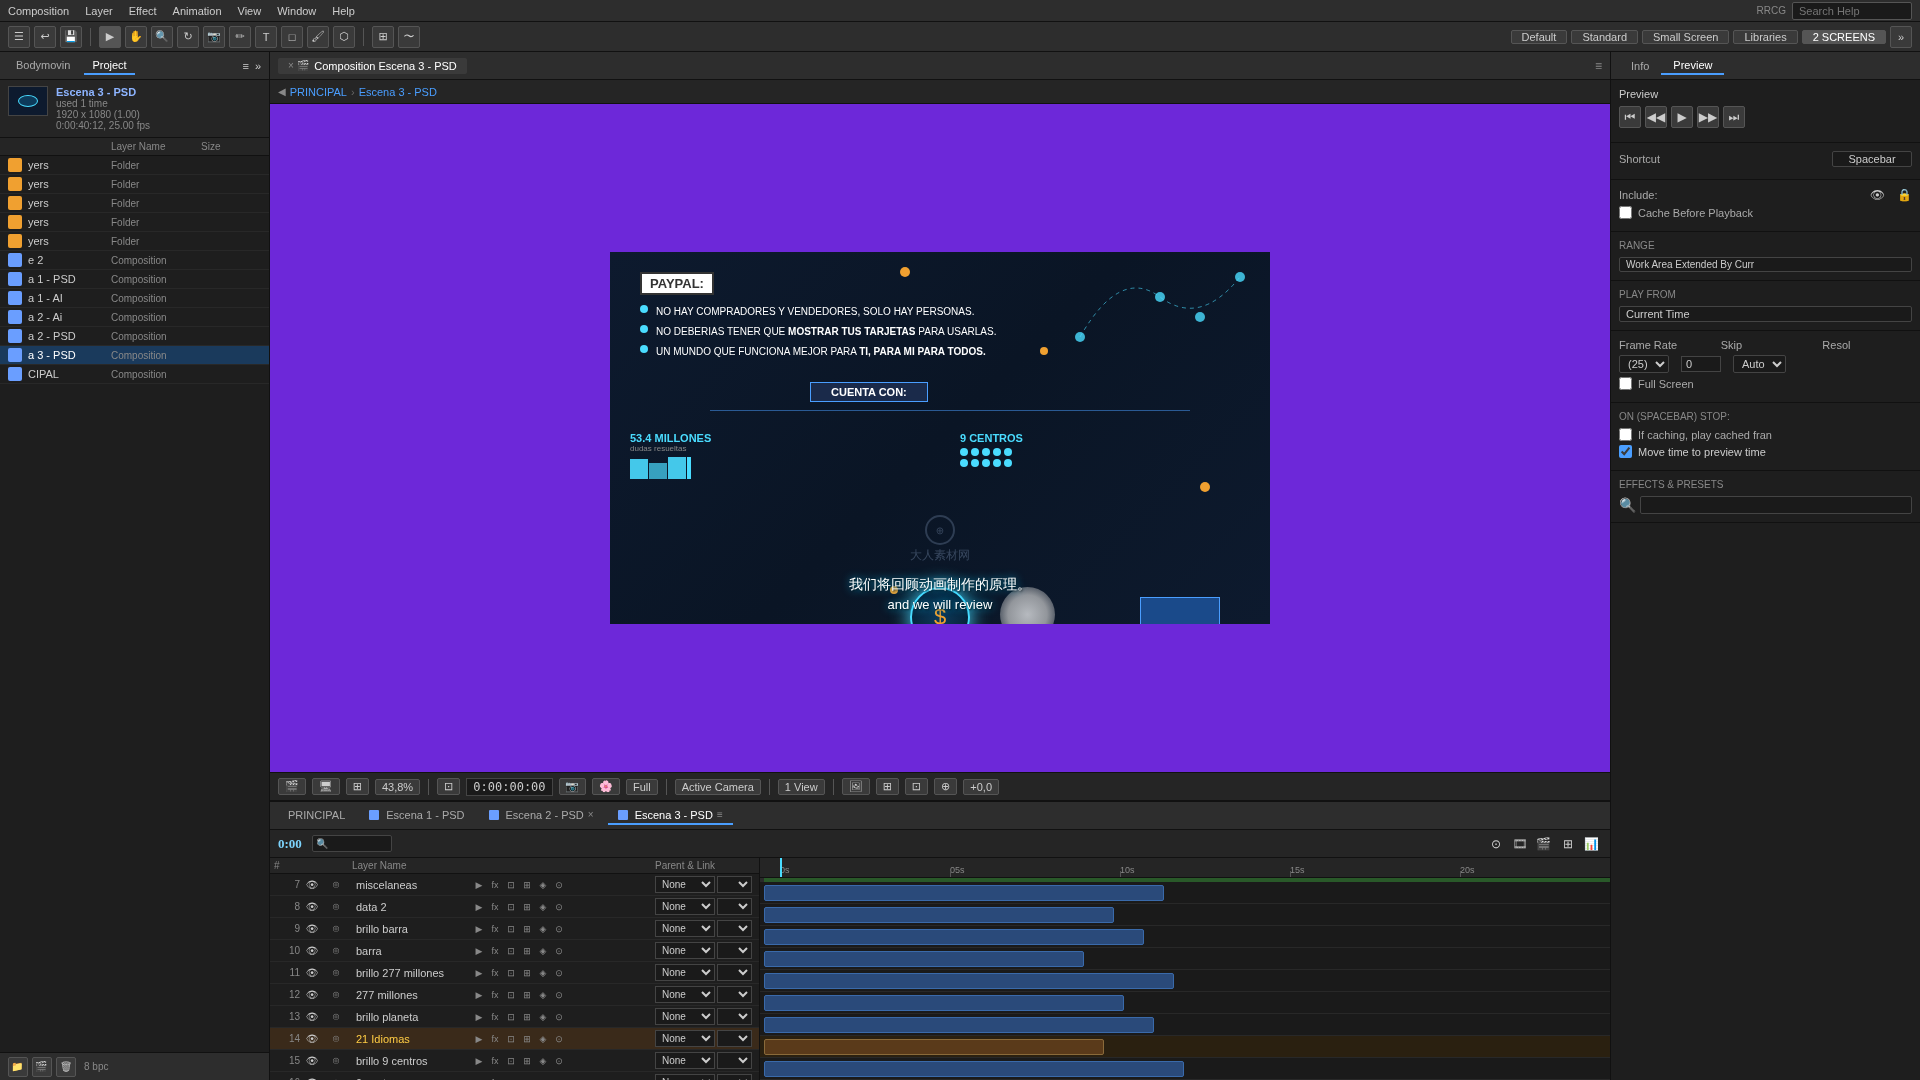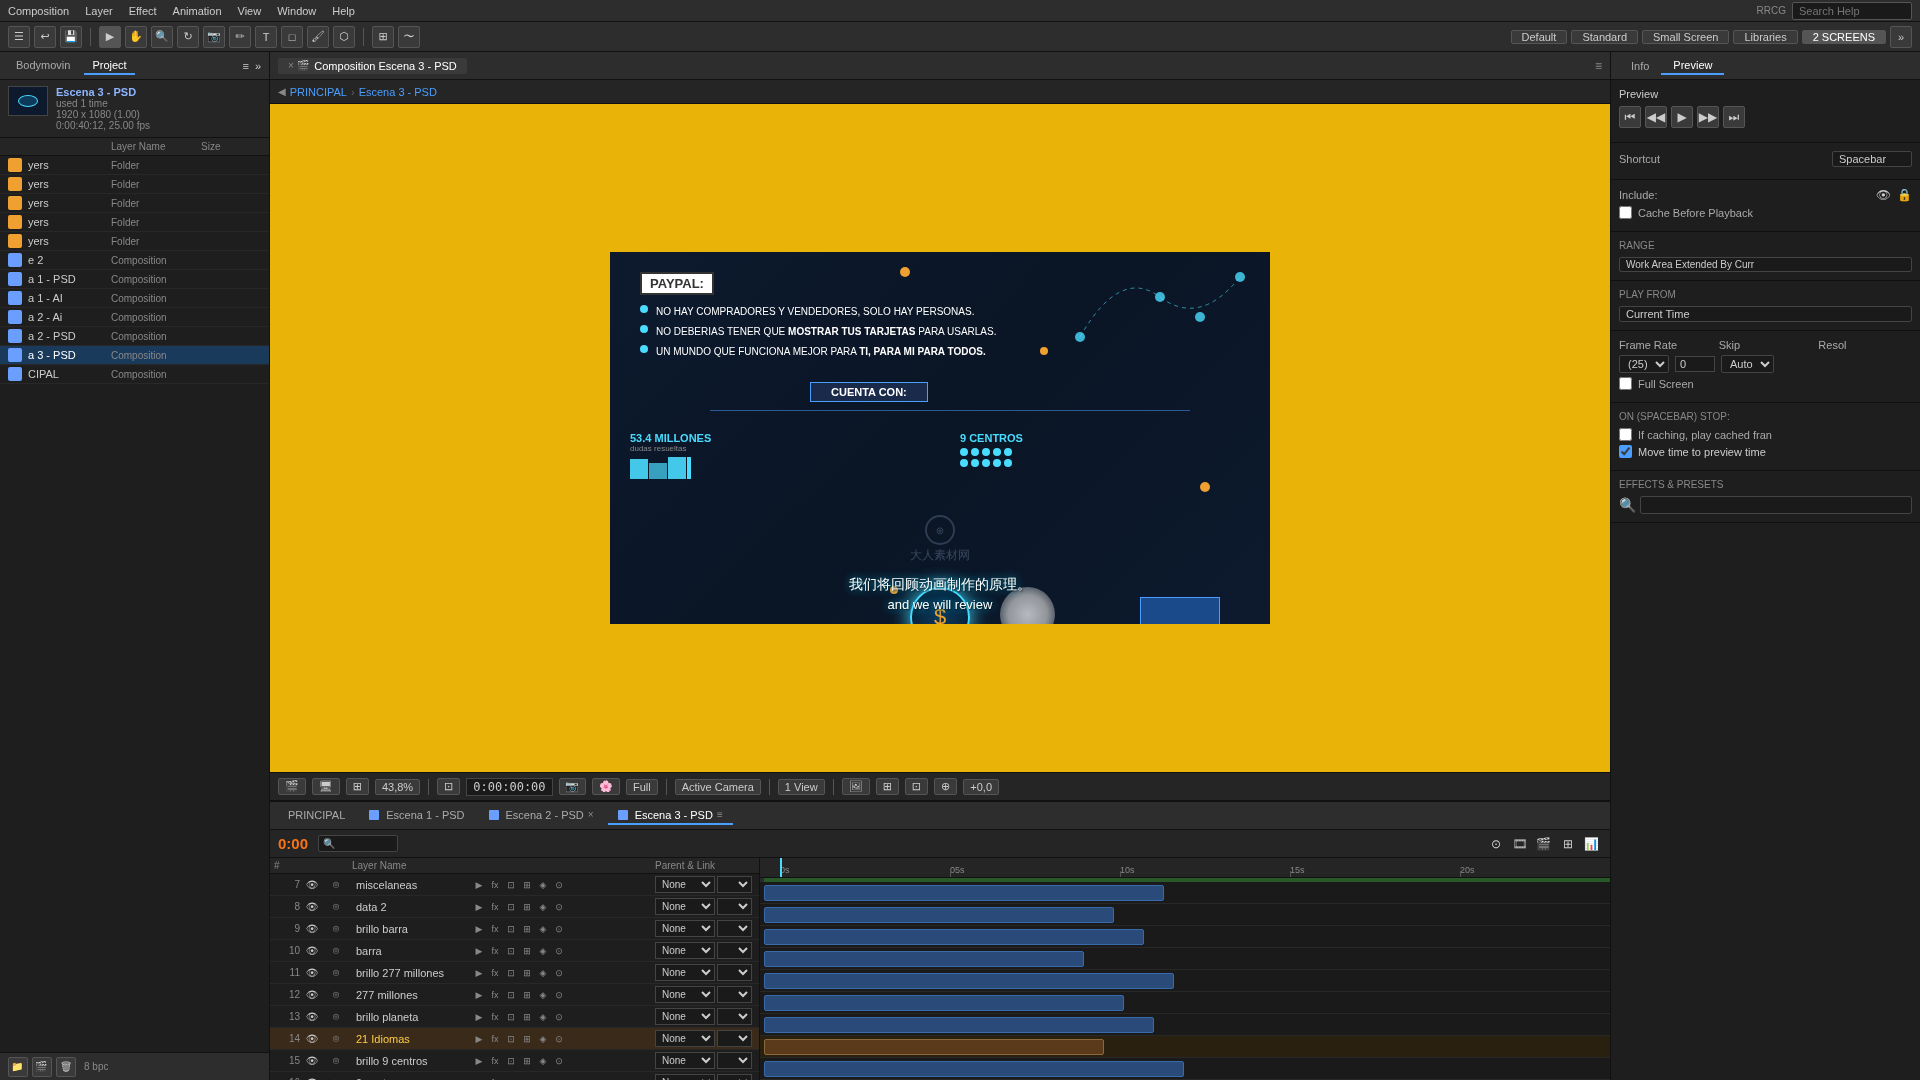--- a/index.html
+++ b/index.html
@@ -229,21 +229,21 @@
       padding: 0 8px;
       gap: 4px;
       font-size: 11px;
     }
     .breadcrumb-item { color: #4a9eff; cursor: pointer; }
     .breadcrumb-sep { color: #666; }
 
     
     .comp-viewer {
       flex: 1;
-      background: #eab308;
+      background: #6d28d9;
       display: flex;
       align-items: center;
       justify-content: center;
       position: relative;
       overflow: hidden;
     }
     .comp-canvas {
       width: 660px;
       height: 372px;
       background: #0d1420;
@@ -647,31 +647,32 @@
     .right-section-title {
       font-size: 10px;
       color: #888;
       margin-bottom: 6px;
       text-transform: uppercase;
     }
     .right-row {
       display: flex;
       align-items: center;
       margin-bottom: 4px;
-      gap: 6px;
+      gap: 12px;
     }
     .right-label { font-size: 11px; color: #aaa; flex: 1; }
     .right-value {
       font-size: 11px;
       color: #ccc;
       background: #1a1a1a;
       border: 1px solid #444;
       padding: 1px 6px;
       border-radius: 2px;
       min-width: 80px;
+      text-align: center;
     }
     .right-select {
       background: #1a1a1a;
       border: 1px solid #444;
       color: #ccc;
       font-size: 11px;
       padding: 1px 4px;
       border-radius: 2px;
     }
     .checkbox-row {
@@ -1059,21 +1060,21 @@
           <span class="tl-tab-close">×</span>
         </div>
         <div class="tl-tab active">
           <span style="width:10px;height:10px;background:#6a9eff;display:inline-block;border-radius:1px;margin-right:3px;"></span>
           <span>Escena 3 - PSD</span>
           <span class="tl-tab-close">≡</span>
         </div>
       </div>
 
       <div class="timeline-controls">
-        <div style="font-family:Liberation Sans, sans-serif;font-size:15px;color:#f97316;font-weight:bold;cursor:pointer;">0:00</div>
+        <div style="font-family:Liberation Serif, serif;font-size:13px;color:#7dd3fc;font-weight:bold;cursor:pointer;">0:00</div>
         <div style="position:relative;margin-left:4px;">
           <input class="search-small" placeholder="🔍" style="">
         </div>
         <div style="margin-left:auto;display:flex;gap:4px;">
           <div class="tl-ctrl-btn">⊙</div>
           <div class="tl-ctrl-btn">🎞</div>
           <div class="tl-ctrl-btn">🎬</div>
           <div class="tl-ctrl-btn">⊞</div>
           <div class="tl-ctrl-btn">📊</div>
         </div>

